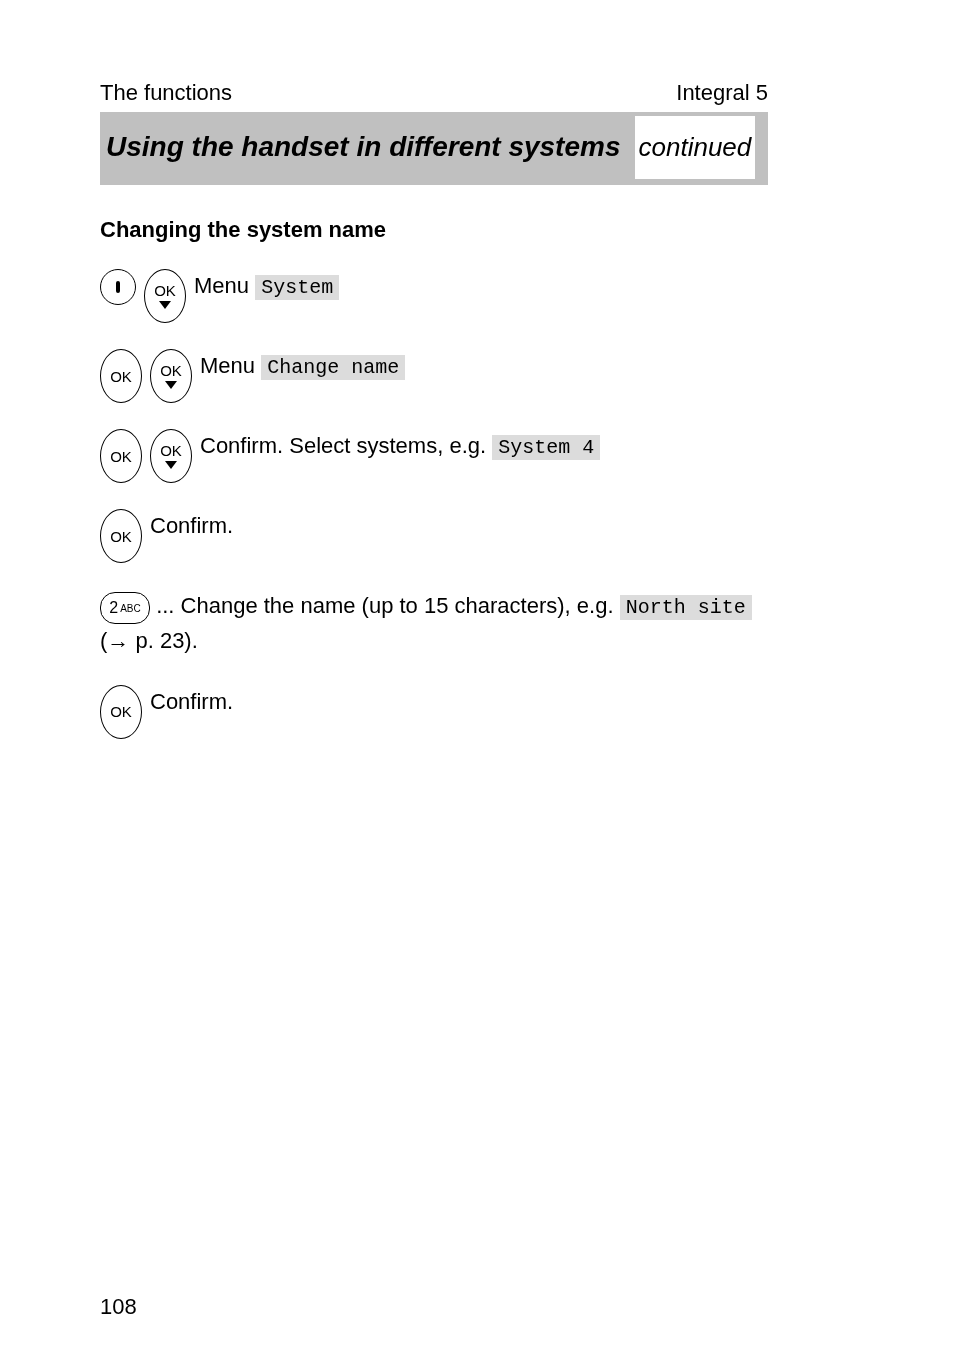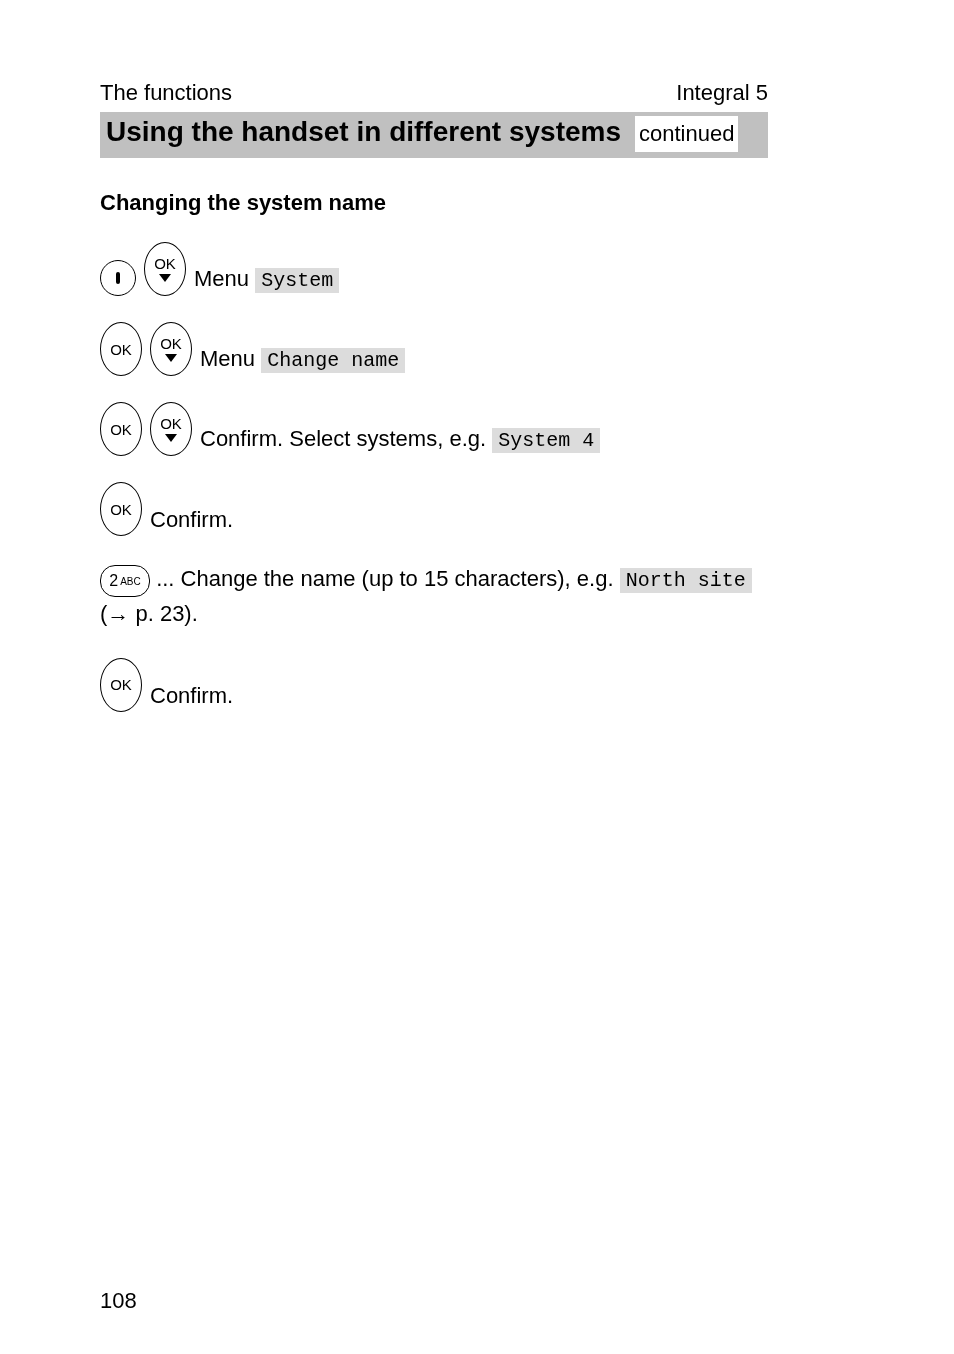--- a/index.html
+++ b/index.html
@@ -24,38 +24,38 @@
     font-size: 22px;
     margin-bottom: 6px;
   }
   .title-bar {
     background: #c0c0c0;
     padding: 4px 6px 6px 6px;
     display: flex;
     align-items: baseline;
     gap: 14px;
     margin-bottom: 32px;
+    font-style: italic;
   }
   .title-main {
     font-size: 28px;
     font-weight: bold;
   }
   .title-cont {
-    font-size: 22px;
+    font-size: 26px;
     background: #fff;
-    padding: 5px 4px;
+    padding: 16px 4px;
   }
   .sub-heading {
     font-size: 22px;
     font-weight: bold;
     margin-bottom: 26px;
   }
   .step {
     display: flex;
-    align-items: flex-end;
     gap: 8px;
     margin-bottom: 26px;
     flex-wrap: wrap;
   }
   .step-text {
     font-size: 22px;
     line-height: 1.5;
   }
   .mono-box {
     font-family: "Courier New", monospace;
@@ -135,21 +135,21 @@
   .btn-pill .abc {
     font-size: 10px;
   }
   .inline-para {
     font-size: 22px;
     line-height: 1.55;
     margin-bottom: 26px;
   }
   .page-number {
     position: absolute;
-    bottom: 40px;
+    bottom: 34px;
     left: 100px;
     font-size: 22px;
   }
 </style>
 </head>
 <body>
 
 <div class="page">
 
   <div class="hdr-row">

